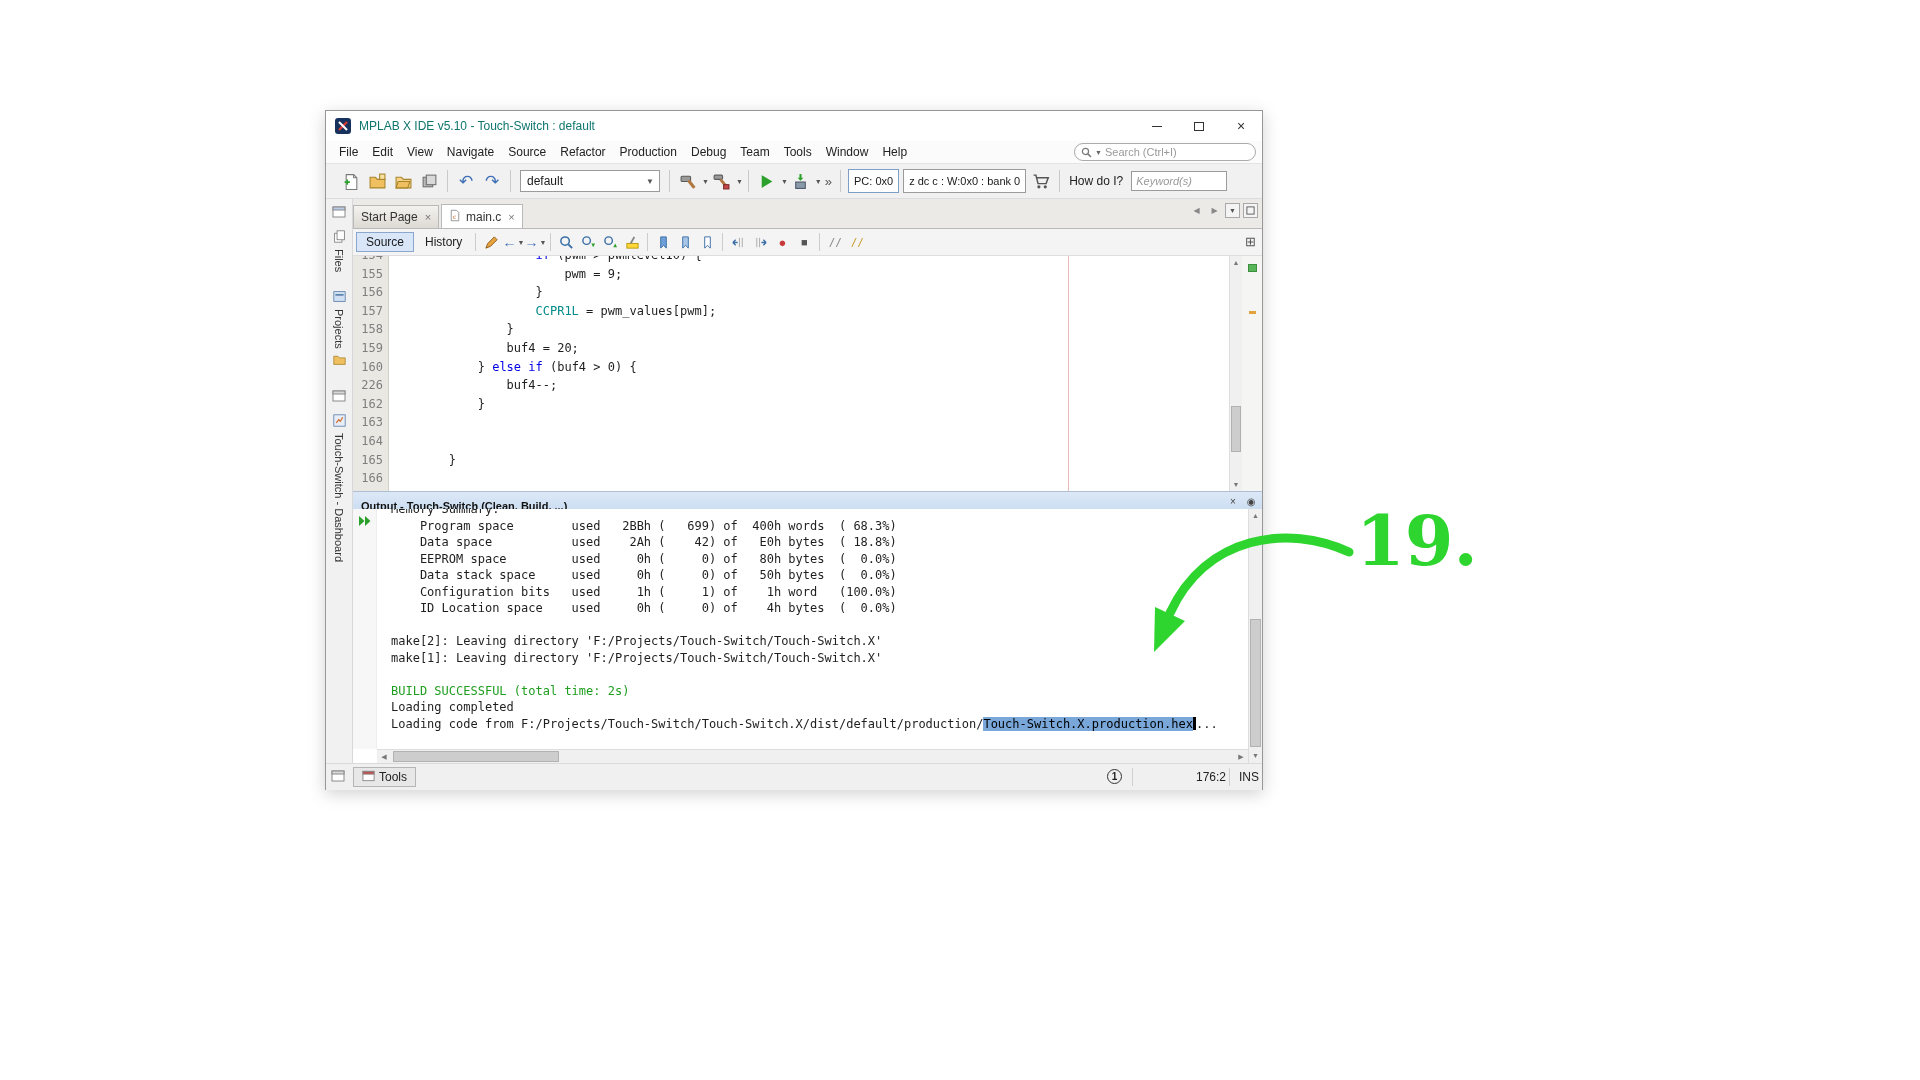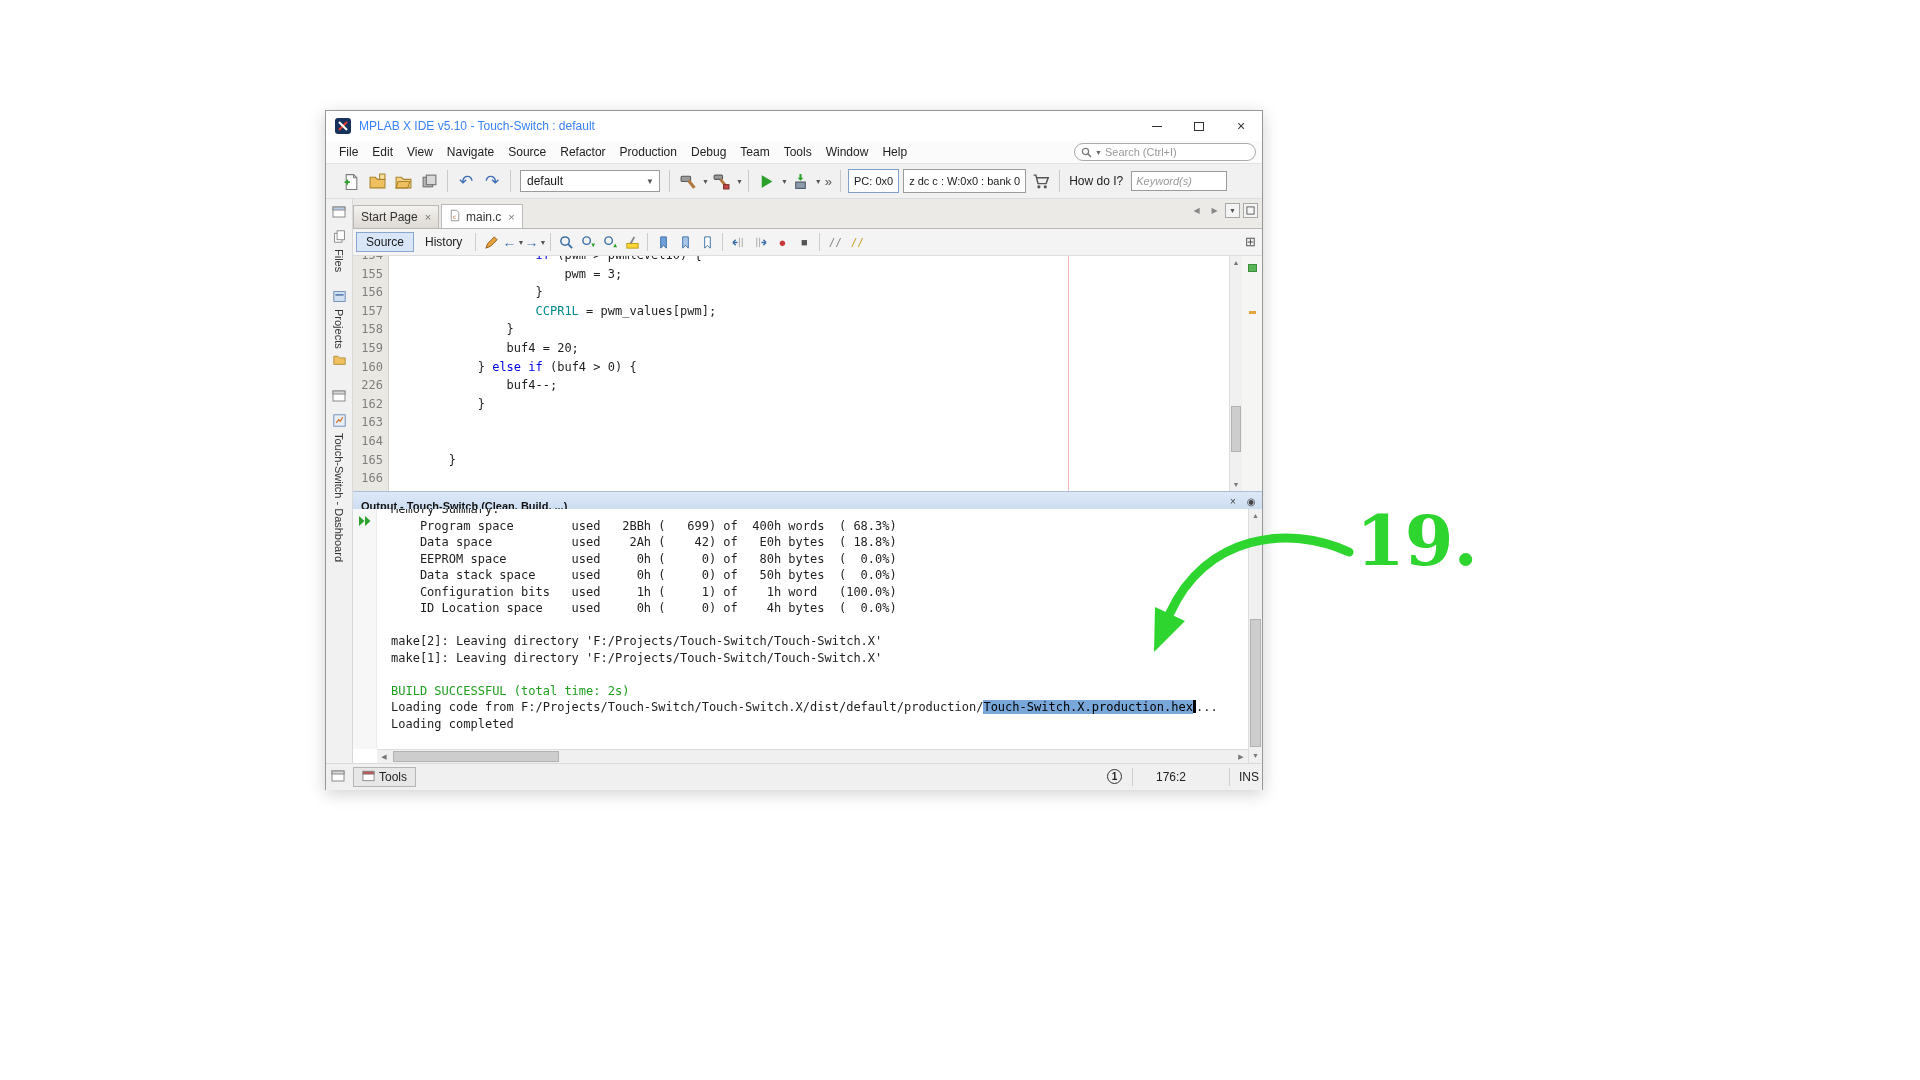--- a/index.html
+++ b/index.html
@@ -4,21 +4,21 @@
 <style>
   *{margin:0;padding:0;box-sizing:border-box}
   html,body{width:1920px;height:1080px;background:#ffffff;font-family:"Liberation Sans",sans-serif;position:relative;overflow:hidden;color:#1a1a1a}
 
   
   .win{position:absolute;left:325px;top:110px;width:938px;height:680px;background:#f0f0f0;border:1px solid #979797;box-shadow:0 4px 16px rgba(0,0,0,.18);font-size:12px}
 
   
   .titlebar{position:absolute;left:0;top:0;width:100%;height:30px;background:#ffffff;display:flex;align-items:center}
   .t-ic{width:16px;height:16px;margin-left:9px;flex:0 0 auto}
-  .t-title{margin-left:8px;font-size:12px;color:#3b82f6}
+  .t-title{margin-left:8px;font-size:12px;color:#0f766e}
   .t-btns{margin-left:auto;display:flex;height:100%}
   .t-btn{width:42px;height:100%;display:flex;align-items:center;justify-content:center;color:#333;font-size:14px}
   .minglyph{width:10px;height:1px;background:#333;display:inline-block}
   .maxglyph{width:10px;height:9px;border:1px solid #333;display:inline-block}
 
   
   .menubar{position:absolute;left:0;top:30px;width:100%;height:23px;background:#fbfbfb;border-bottom:1px solid #e3e3e3;display:flex;align-items:center;padding-left:6px}
   .mi{padding:0 7px;font-size:12px;color:#222;line-height:23px}
   .searchbox{position:absolute;right:6px;top:2px;width:182px;height:18px;border:1px solid #ababab;border-radius:9px;background:#fff;display:flex;align-items:center;padding:0 6px;gap:3px}
   .searchbox input{border:none;outline:none;flex:1;font-size:11px;font-family:"Liberation Sans",sans-serif;color:#444;background:transparent}
@@ -102,21 +102,21 @@
   .hscroll .left{position:absolute;left:0;top:0;bottom:0;width:14px;text-align:center;font-size:7px;color:#777;line-height:14px}
   .hscroll .right{position:absolute;right:0;top:0;bottom:0;width:14px;text-align:center;font-size:7px;color:#777;line-height:14px}
   .hscroll .thumb{position:absolute;top:1px;bottom:1px;left:16px;width:166px;background:#cdcdcd;border:1px solid #b2b2b2}
 
   
   .statusbar{position:absolute;left:0;top:652px;width:100%;height:27px;background:#f0f0f0;border-top:1px solid #dadada}
   .sb-dockic{position:absolute;left:5px;top:6px}
   .sb-out{position:absolute;left:27px;top:3px;height:20px;display:flex;align-items:center;gap:4px;padding:0 8px;background:#e7e7e7;border:1px solid #b5b5b5;font-size:12px;color:#222}
   .notif{position:absolute;left:781px;top:5px;width:15px;height:15px;border:1.5px solid #333;border-radius:50%;font-size:10px;font-weight:bold;display:flex;align-items:center;justify-content:center;color:#222}
   .sb-sep{position:absolute;top:4px;width:1px;height:18px;background:#cfcfcf}
-  .sb-caret{position:absolute;left:830px;top:6px;width:70px;text-align:left;font-size:12px;color:#222}
+  .sb-caret{position:absolute;left:830px;top:6px;width:70px;text-align:right;font-size:12px;color:#222}
   .sb-mode{position:absolute;left:913px;top:6px;font-size:12px;color:#222}
 
   
   .anno{position:absolute;left:1356px;top:506px;font-family:"DejaVu Serif","Liberation Serif",serif;font-weight:bold;font-size:70px;color:#2ed52e;line-height:1}
   .anno-svg{position:absolute;left:0;top:0;width:1920px;height:1080px;pointer-events:none}
 </style>
 </head>
 <body>
 
 <div class="win">
@@ -406,21 +406,21 @@
         <span style="font-family:'DejaVu Sans Mono',monospace;color:#c8a030;font-size:11px">//</span>
       </span>
     <span class="matrix-ic">⊞</span>
   </div>
 
   <div class="edwrap">
     <div class="gutterbg"></div>
     <div class="marginline"></div>
     <div class="ed-lines">
         <div class="ed-row"><span class="ln">154</span><span class="cd"><span>                    </span><span class="kw">if</span><span> (pwm &gt; pwmlevel10) {</span></span></div>
-        <div class="ed-row"><span class="ln">155</span><span class="cd"><span>                        pwm = 3;</span></span></div>
+        <div class="ed-row"><span class="ln">155</span><span class="cd"><span>                        pwm = 9;</span></span></div>
         <div class="ed-row"><span class="ln">156</span><span class="cd"><span>                    }</span></span></div>
         <div class="ed-row"><span class="ln">157</span><span class="cd"><span>                    </span><span class="reg">CCPR1L</span><span> = pwm_values[pwm];</span></span></div>
         <div class="ed-row"><span class="ln">158</span><span class="cd"><span>                }</span></span></div>
         <div class="ed-row"><span class="ln">159</span><span class="cd"><span>                buf4 = 20;</span></span></div>
         <div class="ed-row"><span class="ln">160</span><span class="cd"><span>            } </span><span class="kw">else if</span><span> (buf4 &gt; 0) {</span></span></div>
         <div class="ed-row"><span class="ln">226</span><span class="cd"><span>                buf4--;</span></span></div>
         <div class="ed-row"><span class="ln">162</span><span class="cd"><span>            }</span></span></div>
         <div class="ed-row"><span class="ln">163</span><span class="cd"></span></div>
         <div class="ed-row"><span class="ln">164</span><span class="cd"></span></div>
         <div class="ed-row"><span class="ln">165</span><span class="cd"><span>        }</span></span></div>
@@ -457,22 +457,22 @@
           <div class="out-row"><span>    Data space           used    2Ah (    42) of   E0h bytes  ( 18.8%)</span></div>
           <div class="out-row"><span>    EEPROM space         used     0h (     0) of   80h bytes  (  0.0%)</span></div>
           <div class="out-row"><span>    Data stack space     used     0h (     0) of   50h bytes  (  0.0%)</span></div>
           <div class="out-row"><span>    Configuration bits   used     1h (     1) of    1h word   (100.0%)</span></div>
           <div class="out-row"><span>    ID Location space    used     0h (     0) of    4h bytes  (  0.0%)</span></div>
           <div class="out-row"></div>
           <div class="out-row"><span>make[2]: Leaving directory 'F:/Projects/Touch-Switch/Touch-Switch.X'</span></div>
           <div class="out-row"><span>make[1]: Leaving directory 'F:/Projects/Touch-Switch/Touch-Switch.X'</span></div>
           <div class="out-row"></div>
           <div class="out-row"><span class="ok">BUILD SUCCESSFUL (total time: 2s)</span></div>
+          <div class="out-row"><span>Loading completed</span></div>
           <div class="out-row"><span>Loading code from F:/Projects/Touch-Switch/Touch-Switch.X/dist/default/production/</span><span class="sel">Touch-Switch.X.production.hex</span><span class="caret"></span><span>...</span></div>
-          <div class="out-row"><span>Loading completed</span></div>
         </div>
     </div>
     <div class="vscroll">
       <span class="up">▲</span>
       <span class="thumb"></span>
       <span class="down">▼</span>
     </div>
     <div class="hscroll">
       <span class="left">◀</span>
       <span class="thumb"></span>

